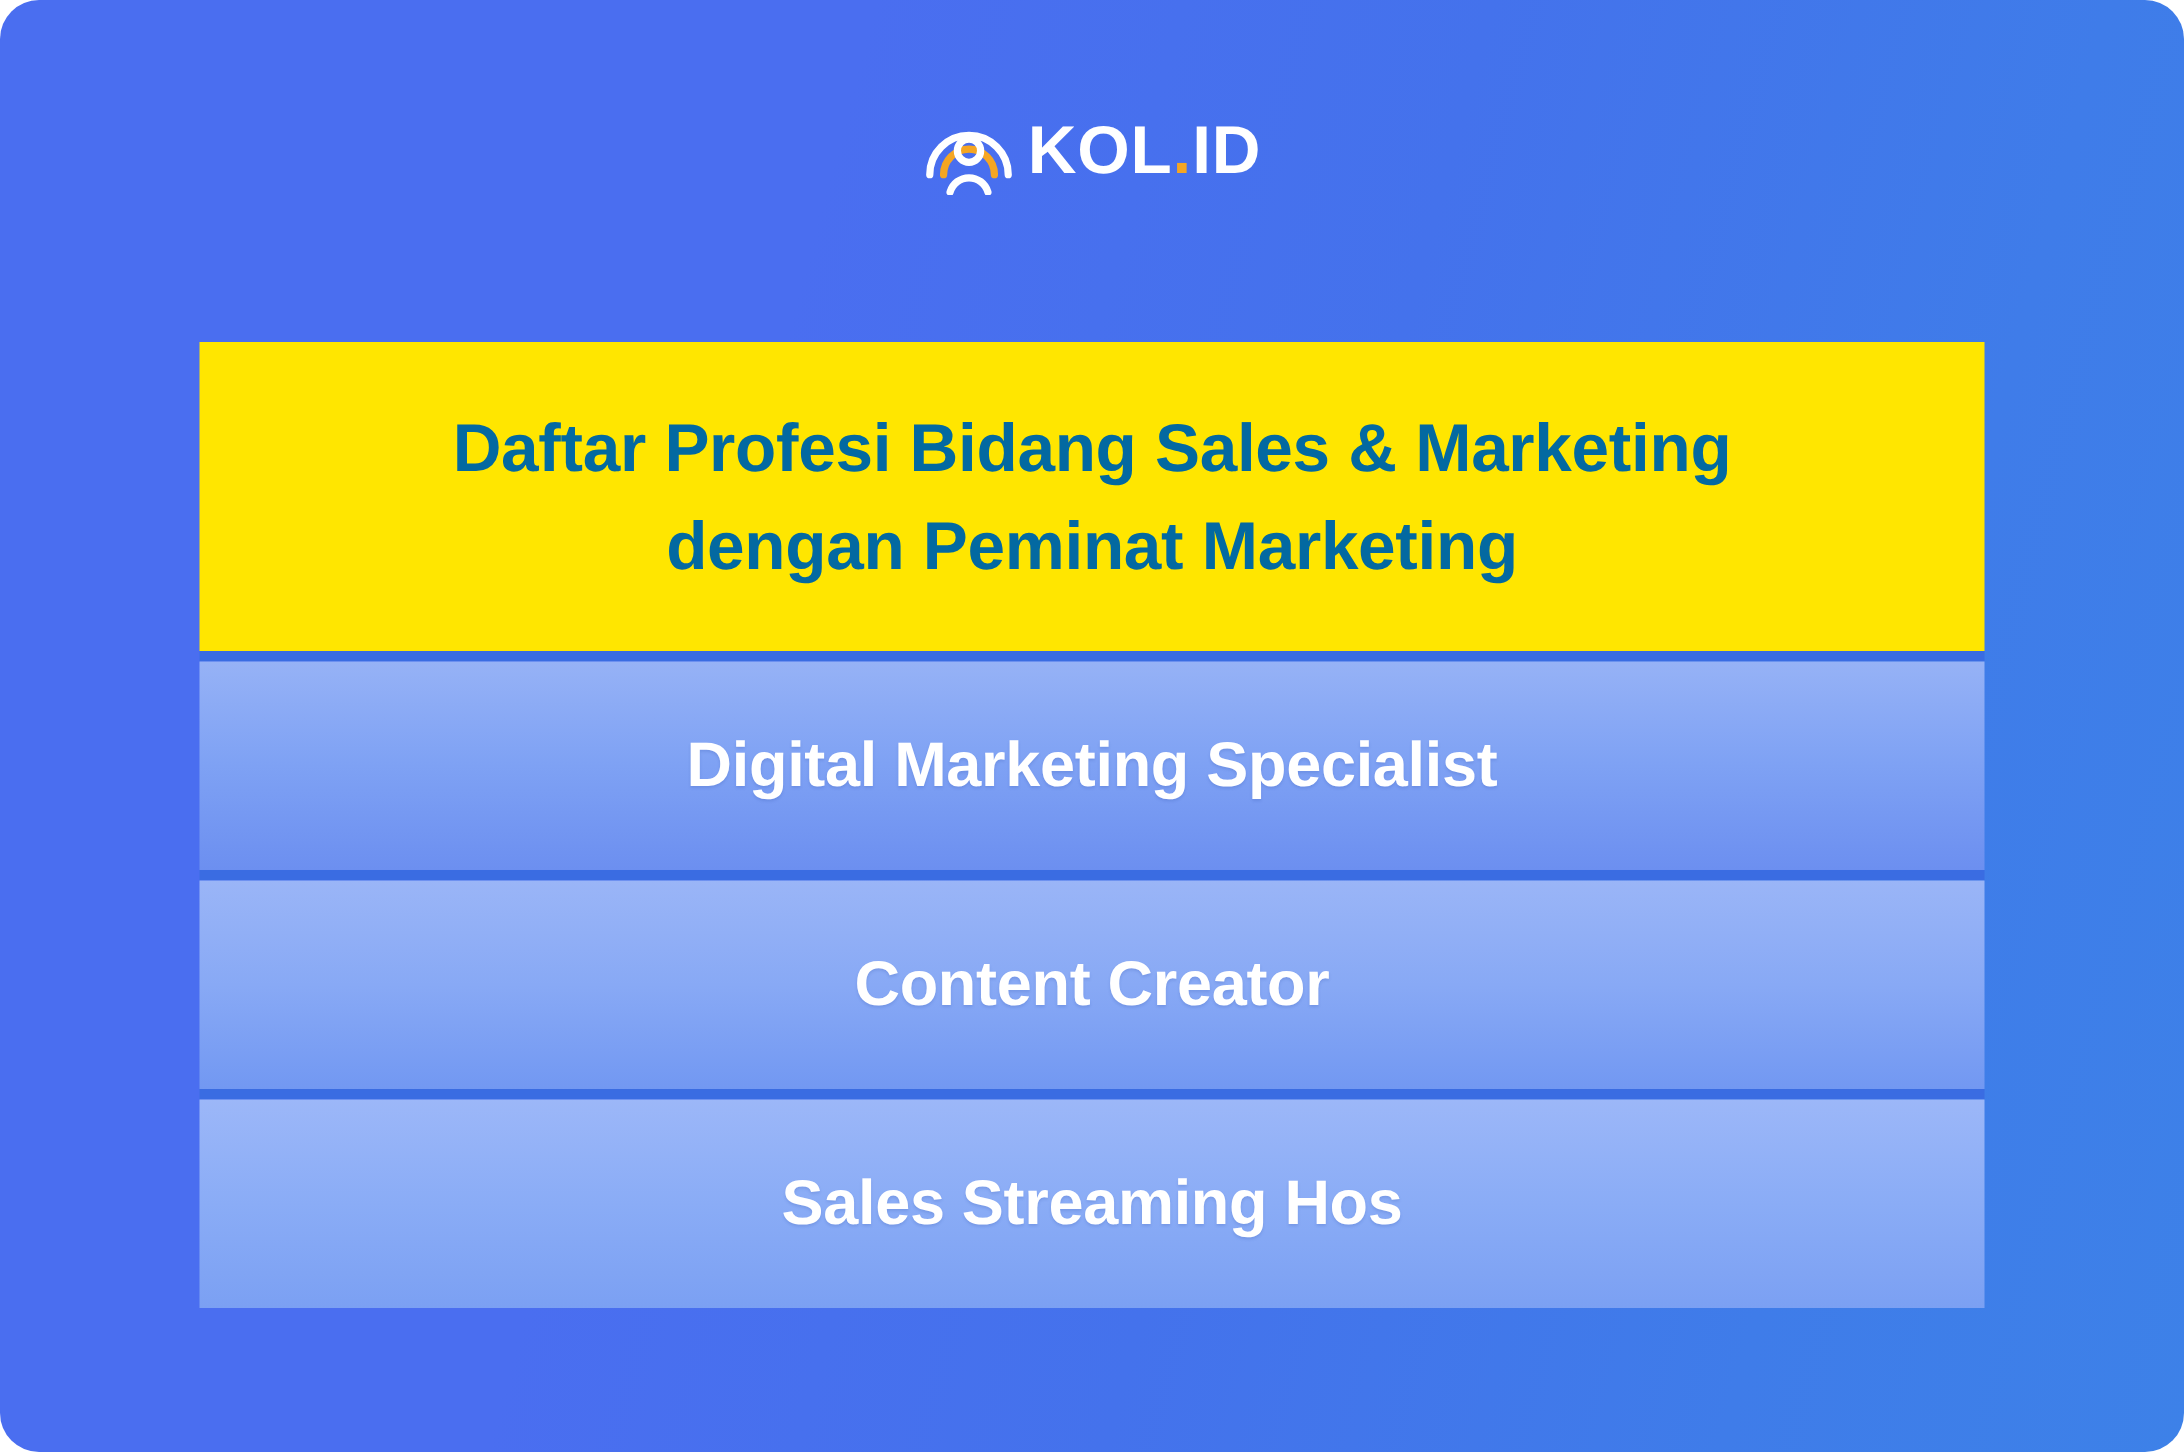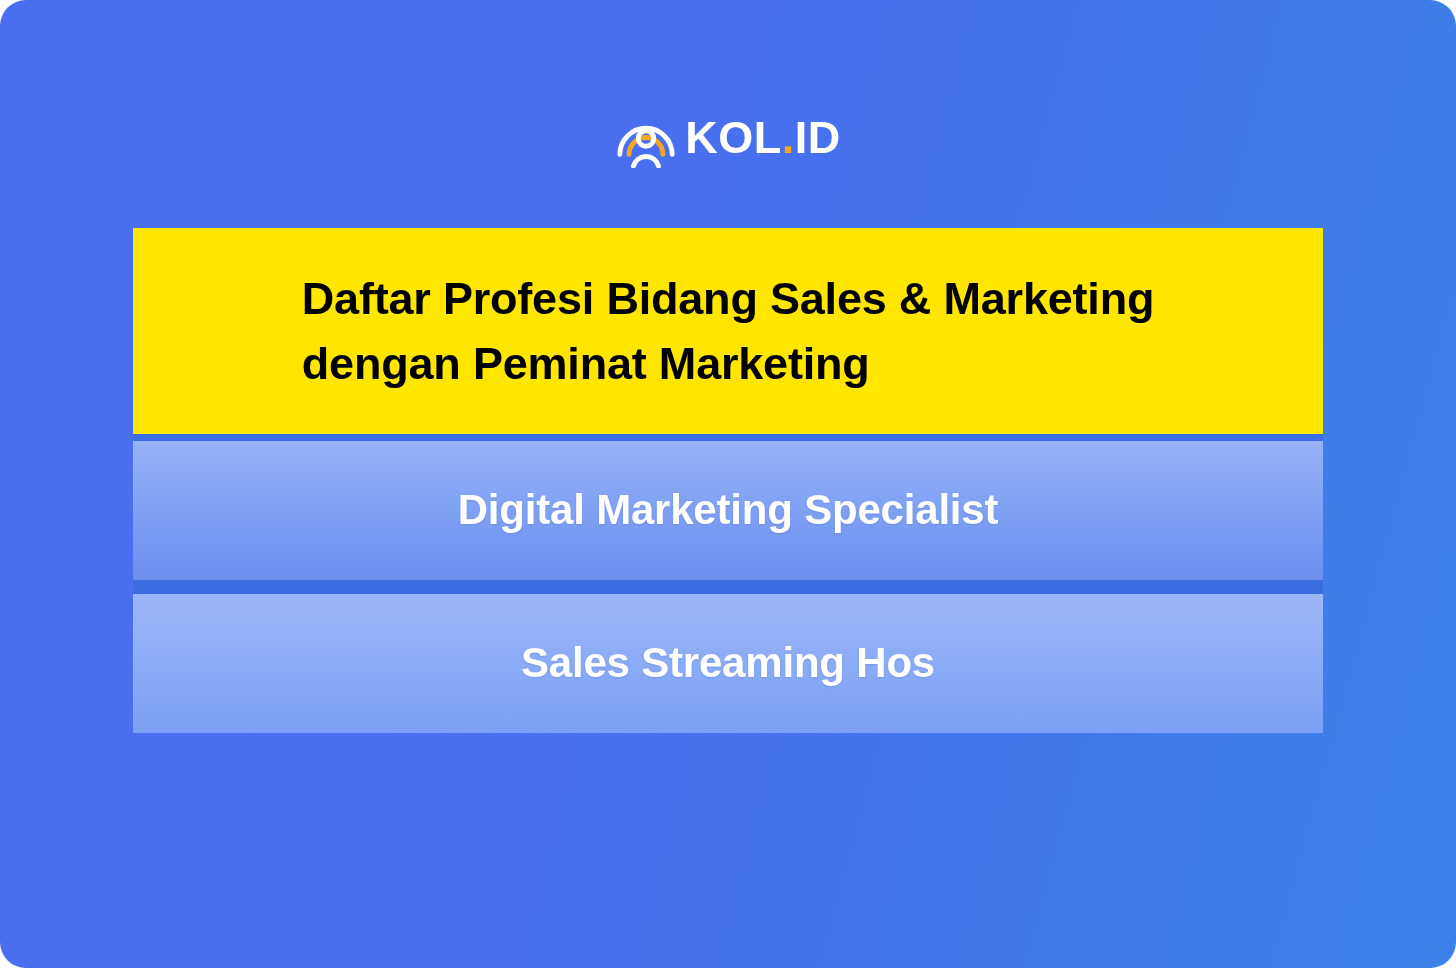--- a/index.html
+++ b/index.html
@@ -24,21 +24,21 @@
                 #4472ec 58%,
                 #3f7ce9 82%,
                 #3d81e8 100%);
     display: flex;
     flex-direction: column;
     align-items: center;
   }
 
   
   .brand {
-    margin-top: 104px;
+    margin-top: 66px;
     display: flex;
     align-items: center;
     gap: 8px;
     height: 66px;
   }
   .brand-mark {
     width: 62px;
     height: 62px;
     display: block;
     flex: 0 0 auto;
@@ -68,25 +68,25 @@
   .headline-band {
     background: #ffe600;
     height: 206px;
     display: flex;
     align-items: center;
     justify-content: center;
     box-sizing: border-box;
     padding: 0 28px;
   }
   .headline-text {
-    color: #000000;
+    color: #0369a1;
     font-size: 45px;
     font-weight: bold;
     line-height: 1.45;
-    text-align: left;
+    text-align: center;
     letter-spacing: -0.2px;
   }
 
   .row-gap {
     height: 7px;
     background: #3a6ce2;
   }
 
   .list-row {
     height: 139px;
@@ -148,20 +148,23 @@
     </div>
 
     <div class="row-gap"></div>
 
     <div class="list-row row-1">
       <span class="list-row-text">Digital Marketing Specialist</span>
     </div>
 
     <div class="row-gap"></div>
 
+    <div class="list-row row-2">
+      <span class="list-row-text">Content Creator</span>
+    </div>
 
     <div class="row-gap"></div>
 
     <div class="list-row row-3">
       <span class="list-row-text">Sales Streaming Hos</span>
     </div>
 
   </div>
 </div>
 

